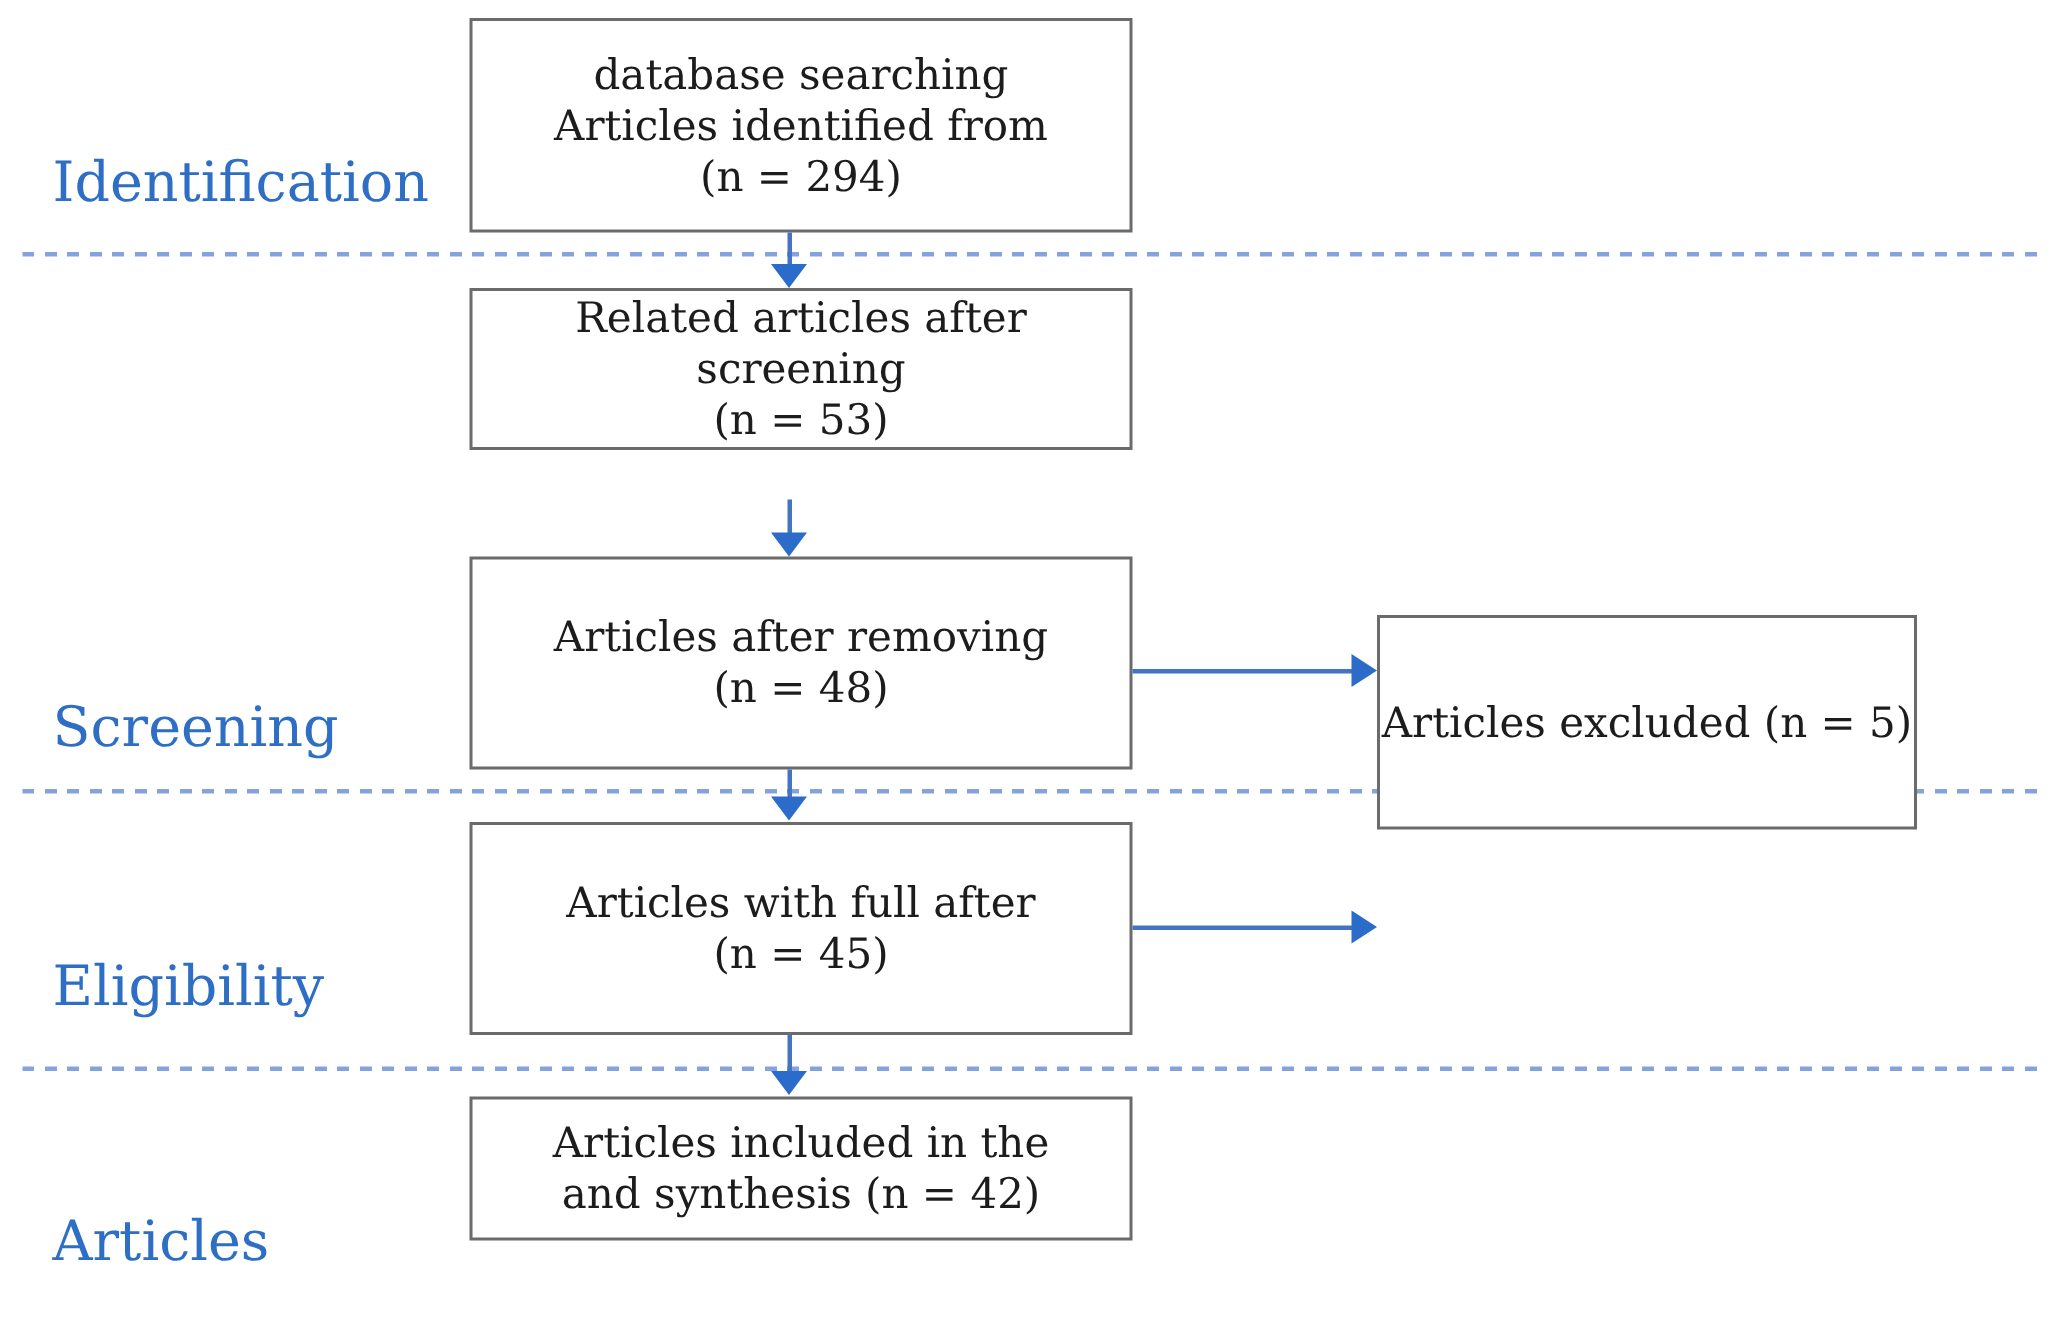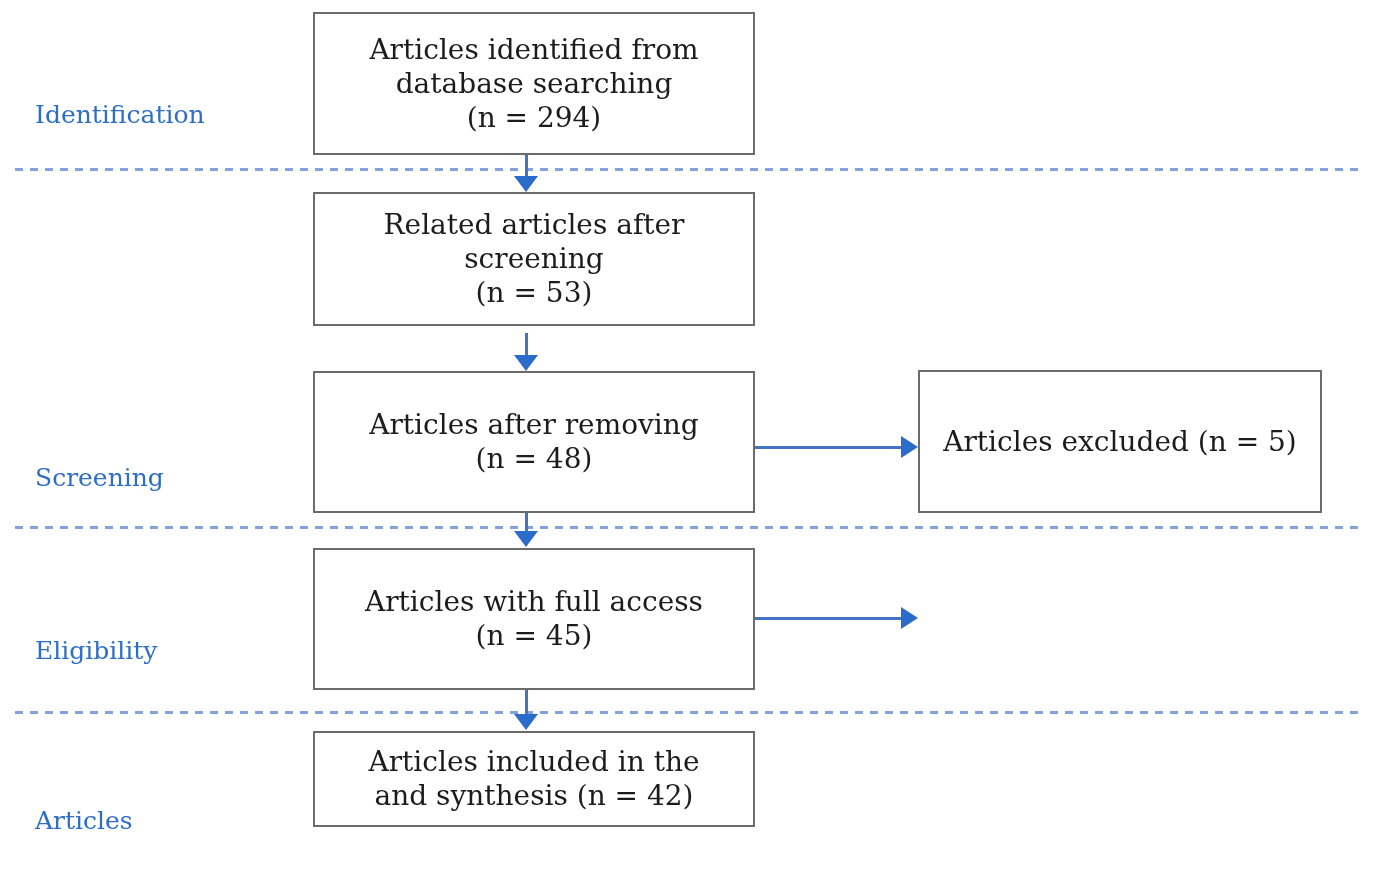--- a/index.html
+++ b/index.html
@@ -14,40 +14,40 @@
   .divider {
     position: absolute;
     left: 15px;
     width: 1346px;
     height: 3px;
     background: repeating-linear-gradient(90deg, #84a3dc 0 8px, transparent 8px 15px);
   }
   .stage-label {
     position: absolute;
     left: 35px;
-    font-size: 25px;
+    font-size: 37px;
     color: #2e6ec4;
     white-space: nowrap;
   }
   .box {
     position: absolute;
     box-sizing: border-box;
     border: 2px solid #6b6b6b;
     background: #ffffff;
     display: flex;
     flex-direction: column;
     justify-content: center;
     align-items: center;
     text-align: center;
     color: #1c1c1c;
     font-size: 28px;
     line-height: 34px;
   }
   .main-box { left: 313px; width: 442px; }
-  .excl-box { left: 918px; width: 404px; }
+  .excl-box { left: 918px; width: 360px; margin-top: 40px; }
   .vstem {
     position: absolute;
     left: 525px;
     width: 3px;
     background: #4472c4;
   }
   .vhead {
     position: absolute;
     left: 514px;
     width: 0; height: 0;
@@ -79,38 +79,38 @@
   <div class="divider" style="top:168px"></div>
   <div class="divider" style="top:526px"></div>
   <div class="divider" style="top:711px"></div>
 
   <div class="stage-label" style="top:100px">Identification</div>
   <div class="stage-label" style="top:463px">Screening</div>
   <div class="stage-label" style="top:636px">Eligibility</div>
   <div class="stage-label" style="top:806px">Articles</div>
 
   <div class="box main-box" style="top:12px;height:143px">
+    <div>database searching</div>
     <div>Articles identified from</div>
-    <div>database searching</div>
     <div>(n = 294)</div>
   </div>
 
-  <div class="box main-box" style="top:192px;height:134px">
+  <div class="box main-box" style="top:192px;height:108px">
     <div>Related articles after</div>
     <div>screening</div>
     <div>(n = 53)</div>
   </div>
 
   <div class="box main-box" style="top:371px;height:142px">
     <div>Articles after removing</div>
     <div>(n = 48)</div>
   </div>
 
   <div class="box main-box" style="top:548px;height:142px">
-    <div>Articles with full access</div>
+    <div>Articles with full after</div>
     <div>(n = 45)</div>
   </div>
 
   <div class="box main-box" style="top:731px;height:96px">
     <div>Articles included in the</div>
     <div>and synthesis (n = 42)</div>
   </div>
 
   <div class="box excl-box" style="top:370px;height:143px">
     <div>Articles excluded (n = 5)</div>

